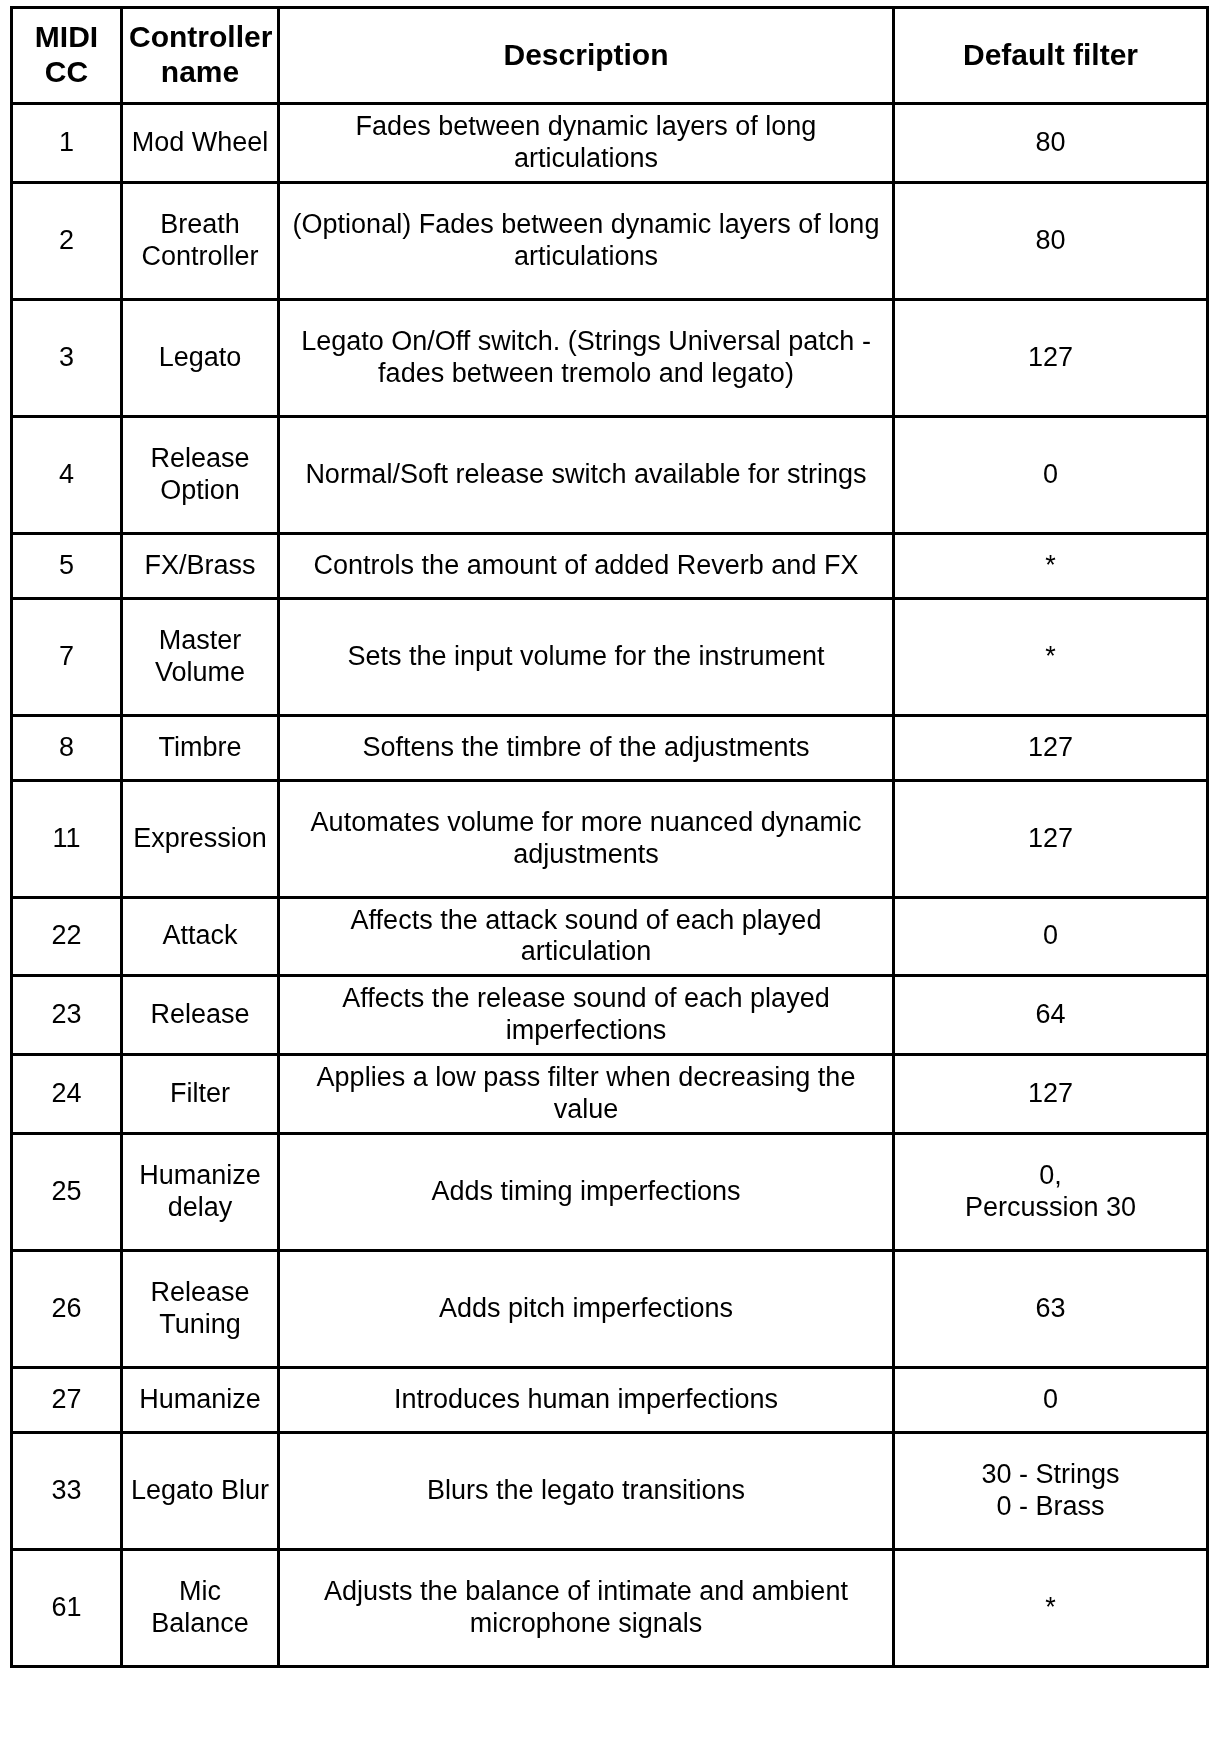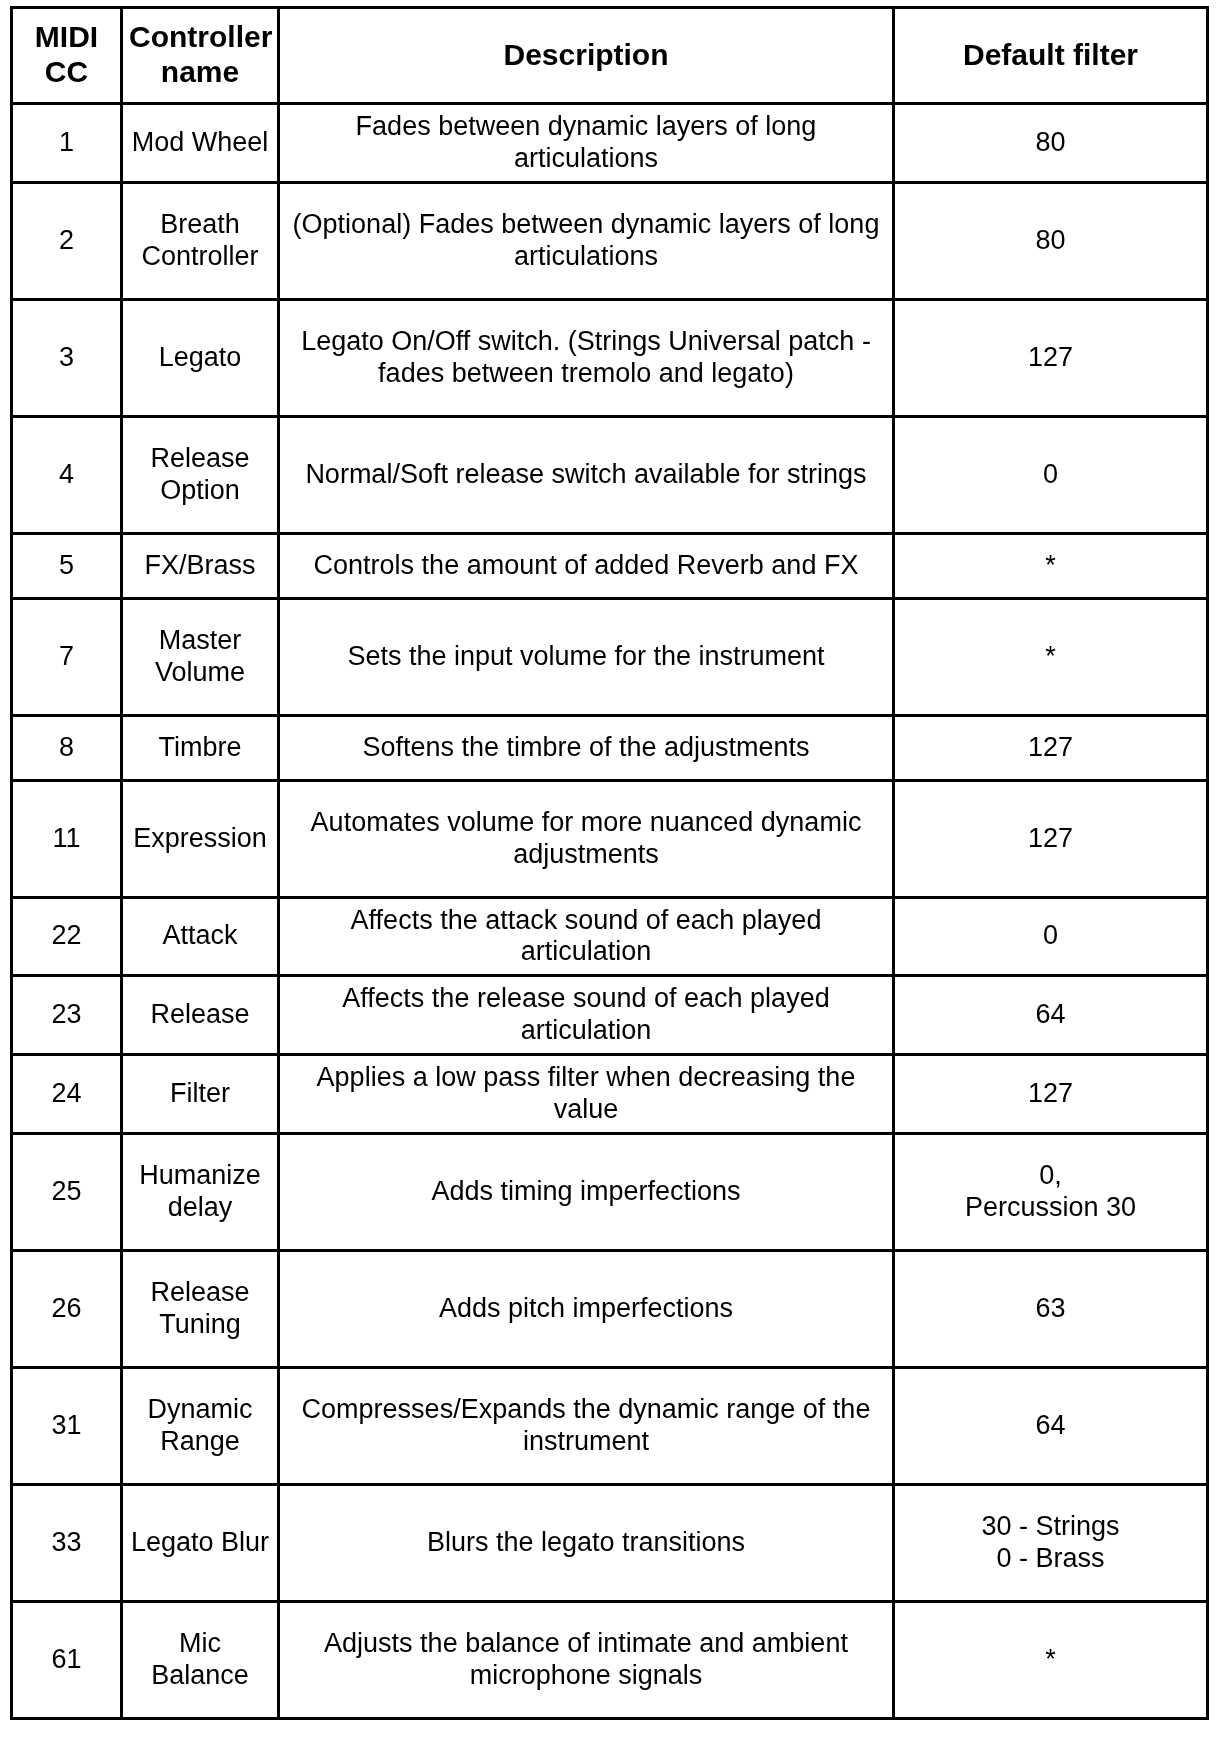--- a/index.html
+++ b/index.html
@@ -126,46 +126,46 @@
         </tr>
         <tr class="r-1">
           <td>22</td>
           <td>Attack</td>
           <td>Affects the attack sound of each played articulation</td>
           <td>0</td>
         </tr>
         <tr class="r-1">
           <td>23</td>
           <td>Release</td>
-          <td>Affects the release sound of each played articulation</td>
+          <td>Affects the release sound of each played imperfections</td>
           <td>64</td>
         </tr>
         <tr class="r-1">
           <td>24</td>
           <td>Filter</td>
           <td>Applies a low pass filter when decreasing the value</td>
           <td>127</td>
         </tr>
         <tr class="r-2">
           <td>25</td>
           <td>Humanize delay</td>
           <td>Adds timing imperfections</td>
           <td>0,<br>Percussion 30</td>
         </tr>
         <tr class="r-2">
           <td>26</td>
           <td>Release Tuning</td>
           <td>Adds pitch imperfections</td>
           <td>63</td>
         </tr>
-        <tr class="r-2">
-          <td>31</td>
-          <td>Dynamic Range</td>
-          <td>Compresses/Expands the dynamic range of the instrument</td>
-          <td>64</td>
+        <tr class="r-1">
+          <td>27</td>
+          <td>Humanize</td>
+          <td>Introduces human imperfections</td>
+          <td>0</td>
         </tr>
         <tr class="r-2">
           <td>33</td>
           <td>Legato Blur</td>
           <td>Blurs the legato transitions</td>
           <td>30 - Strings<br>0 - Brass</td>
         </tr>
         <tr class="r-2">
           <td>61</td>
           <td>Mic Balance</td>

